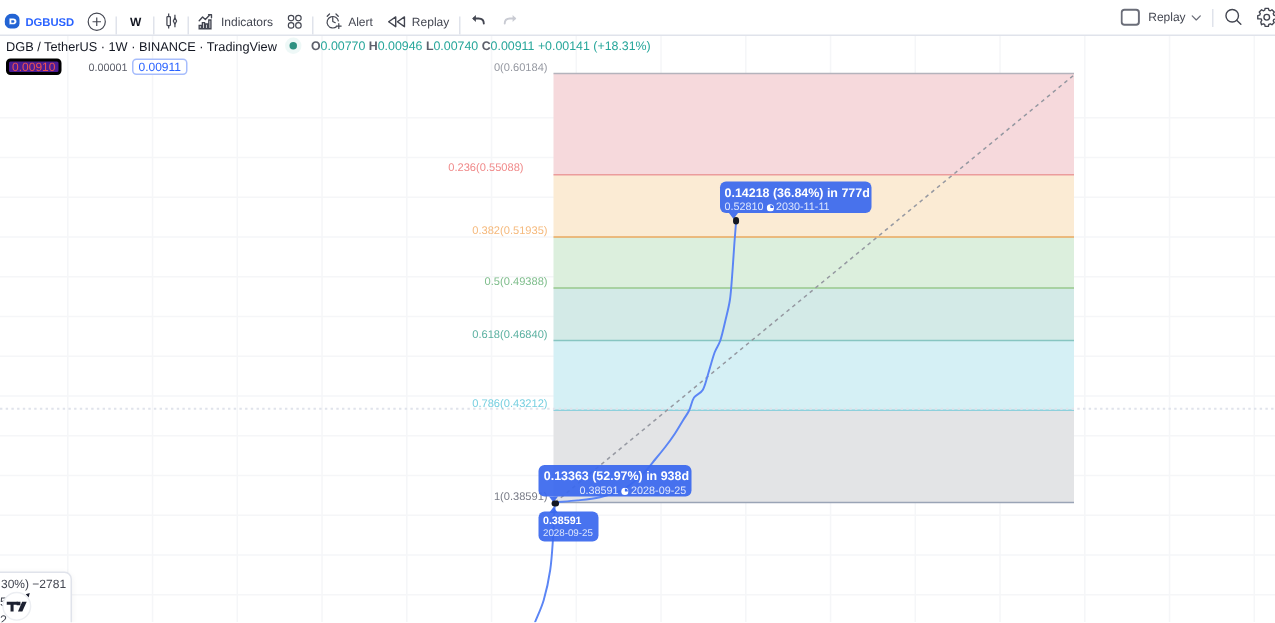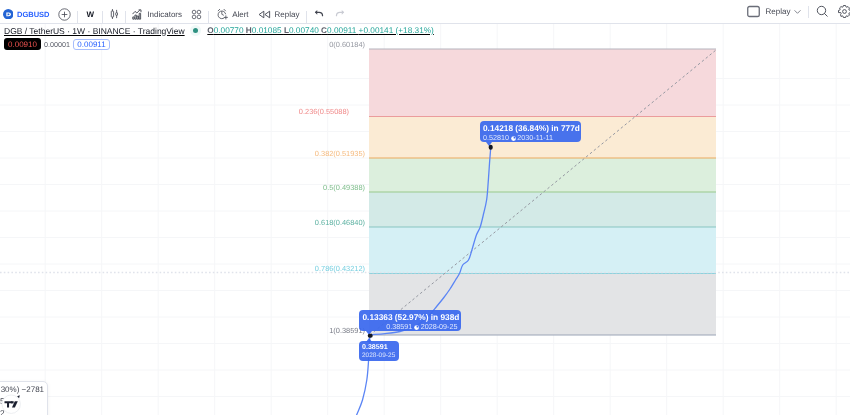--- a/index.html
+++ b/index.html
@@ -20,31 +20,31 @@
   .tb-btn .lbl{margin-left:4px;}
   .tb-sep{width:1px;height:12px;background:#e0e3eb;margin:0 1.8px;}
   .sym-btn{display:flex;align-items:center;padding:0 4px 0 2.7px;height:18px;cursor:pointer;}
   .sym-name{font-weight:bold;font-size:7.5px;color:#2962ff;margin-left:3.8px;}
   .tv-ico{display:block;line-height:0;}
   .iv-btn{font-size:8px;font-weight:bold;color:#131722;padding:0 6.5px;}
   .layout-name{font-size:8px;color:#434651;margin:0 2.5px 0 6px;}
 
   
   .legend{position:absolute;left:4px;top:25px;z-index:30;}
-  .legend-row1{display:flex;align-items:center;height:11px;white-space:nowrap;text-decoration:underline;}
+  .legend-row1{display:flex;align-items:center;height:11px;white-space:nowrap;}
   .lg-title{font-size:8.5px;color:#131722;letter-spacing:0;}
   .lg-dot{width:5.2px;height:5.2px;border-radius:50%;background:#2e9181;margin-left:8.5px;
           box-shadow:0 0 0 3px rgba(38,166,154,.08);}
   .lg-ohlc{font-size:8.25px;color:#26a69a;margin-left:9px;letter-spacing:0;}
   .lg-ohlc b{color:#5d606b;font-weight:bold;}
   .legend-row2{display:flex;align-items:center;margin-top:2.5px;height:11px;}
   .badge{font-size:8px;border-radius:3px;line-height:9px;box-sizing:border-box;height:11px;width:37px;
          display:flex;align-items:center;justify-content:center;}
-  .badge-low{color:#ef5350;border:6px solid #000000;background:#4c1d95;}
-  .badge-step{color:#5d606b;margin:0 0 0 0;font-size:7.2px;width:32px;text-align:center;}
+  .badge-low{color:#ef5350;border:2px solid #000000;background:#4c1d95;}
+  .badge-step{color:#5d606b;margin:0 0 0 15px;font-size:7.2px;width:32px;text-align:center;}
   .badge-high{color:#2962ff;border:1px solid #a7bdfc;background:#fff;}
 
   
   .chart{position:absolute;left:0;top:24px;width:850px;height:391px;overflow:hidden;background:#fff;}
   .chart svg{position:absolute;left:0;top:0;}
   .fib-label{position:absolute;font-size:7.4px;white-space:nowrap;text-align:right;line-height:1;}
   
   .tip{position:absolute;background:rgba(58,104,238,.93);border-radius:4px;color:#fff;box-sizing:border-box;
        padding:3.5px 3.5px 0 3.5px;line-height:1;z-index:25;overflow:hidden;}
   .tip .t1{font-size:8.3px;white-space:nowrap;display:block;font-weight:bold;}
@@ -206,21 +206,21 @@
           </svg>
         </span>
       </div>
     </div>
   </div>
 
   <div class="legend">
     <div class="legend-row1">
       <span class="lg-title">DGB / TetherUS · 1W · BINANCE · TradingView</span>
       <span class="lg-dot"></span>
-      <span class="lg-ohlc"><b>O</b><span>0.00770 </span><b>H</b><span>0.01085 </span><b>L</b><span>0.00740 </span><b>C</b><span>0.00911 </span><span>+0.00141 (+18.31%)</span></span>
+      <span class="lg-ohlc"><b>O</b><span>0.00770 </span><b>H</b><span>0.00946 </span><b>L</b><span>0.00740 </span><b>C</b><span>0.00911 </span><span>+0.00141 (+18.31%)</span></span>
     </div>
     <div class="legend-row2">
       <span class="badge badge-low">0.00910</span>
       <span class="badge-step">0.00001</span>
       <span class="badge badge-high">0.00911</span>
     </div>
   </div>
 
   <div class="chart" id="chart">
       <svg width="850" height="391">

